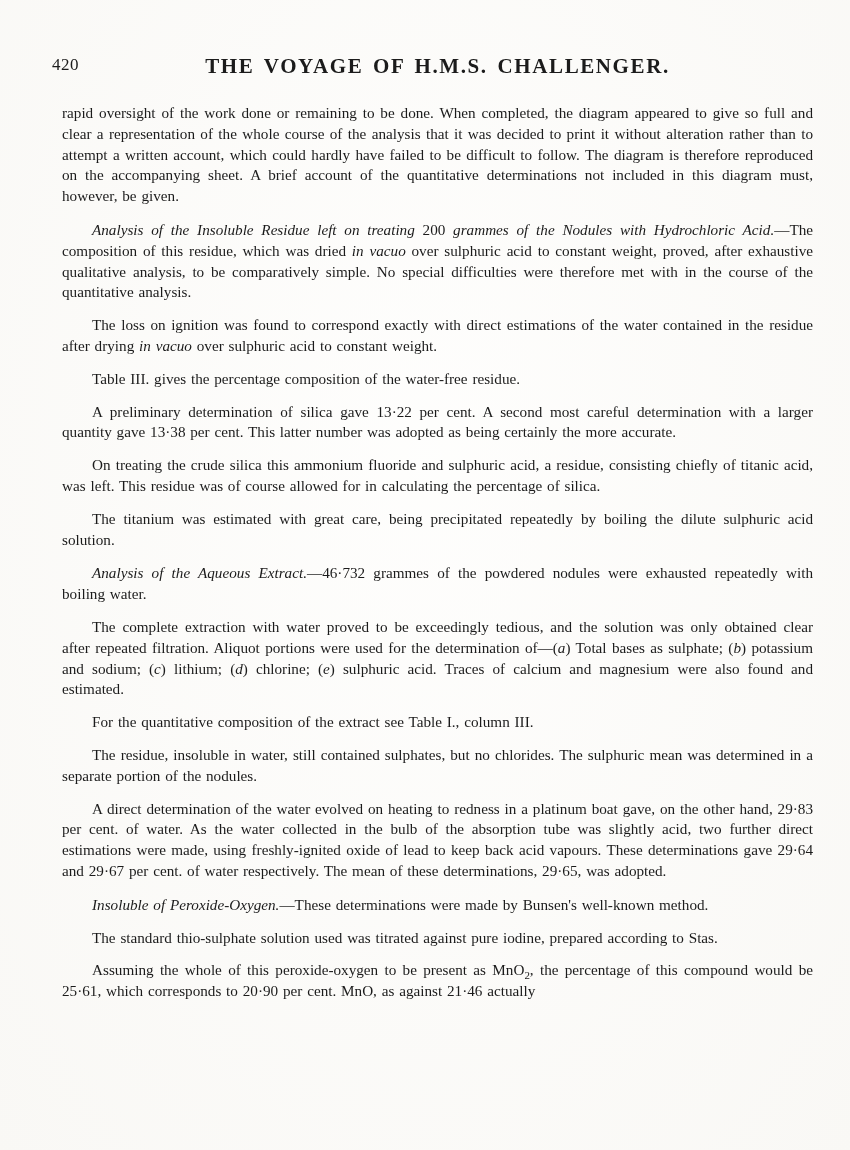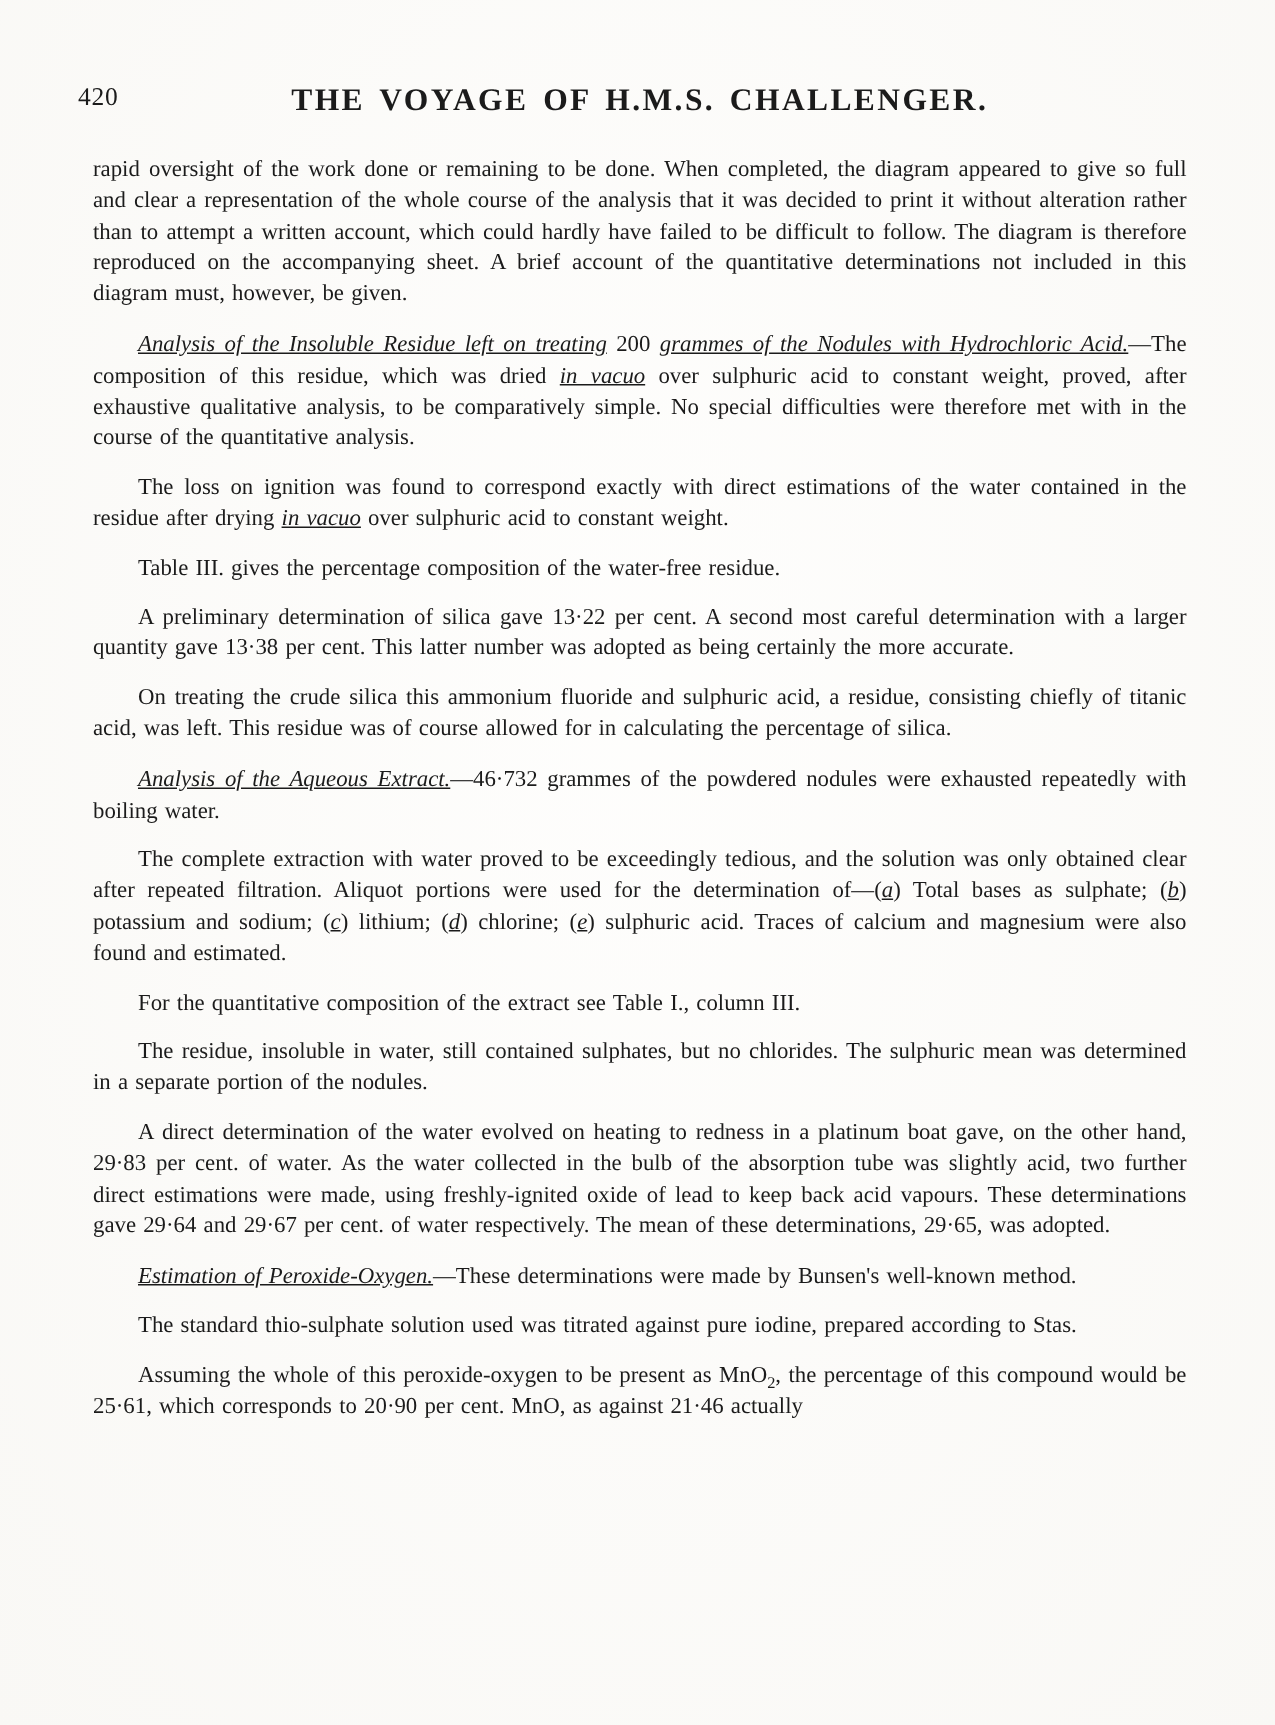--- a/index.html
+++ b/index.html
@@ -8,21 +8,21 @@
     width: 850px;
     height: 1150px;
     background: #fdfcf9;
     color: #1b1b1b;
     font-family: "Liberation Serif", "DejaVu Serif", serif;
     overflow: hidden;
   }
   .page {
     width: 850px;
     height: 1150px;
-    padding: 54px 47px 20px 50px;
+    padding: 54px 25px 20px 50px;
     background:
       radial-gradient(ellipse at 50% 40%, rgba(255,255,255,0.6), rgba(0,0,0,0.015)),
       #fdfcf9;
   }
   .page-header {
     position: relative;
     text-align: center;
     height: 22px;
     margin-bottom: 27px;
   }
@@ -42,40 +42,41 @@
   }
   .page-body {
     font-size: 15.2px;
     line-height: 20.8px;
     text-align: justify;
     word-spacing: 1px;
   }
   p.para { margin: 12px; }
   p.para.indent { text-indent: 30px; }
   p.para.section { margin-top: 13px; }
-  em { font-style: italic; text-decoration: underline; }
+  em { font-style: italic; }
   sub { font-size: 0.72em; line-height: 0; }
 </style>
 </head>
 <body>
 
 <div class="page">
   <div class="page-header">
     <span class="page-number">420</span>
     <span class="running-title">THE VOYAGE OF H.M.S. CHALLENGER.</span>
   </div>
   <div class="page-body">
       <p class="para"><span>rapid oversight of the work done or remaining to be done.  When completed, the diagram appeared to give so full and clear a representation of the whole course of the analysis that it was decided to print it without alteration rather than to attempt a written account, which could hardly have failed to be difficult to follow.  The diagram is therefore reproduced on the accompanying sheet.  A brief account of the quantitative determinations not included in this diagram must, however, be given.</span></p>
       <p class="para indent section"><em>Analysis of the Insoluble Residue left on treating</em><span> 200 </span><em>grammes of the Nodules with Hydrochloric Acid.</em><span>—The composition of this residue, which was dried </span><em>in vacuo</em><span> over sulphuric acid to constant weight, proved, after exhaustive qualitative analysis, to be comparatively simple.  No special difficulties were therefore met with in the course of the quantitative analysis.</span></p>
       <p class="para indent"><span>The loss on ignition was found to correspond exactly with direct estimations of the water contained in the residue after drying </span><em>in vacuo</em><span> over sulphuric acid to constant weight.</span></p>
       <p class="para indent"><span>Table III. gives the percentage composition of the water-free residue.</span></p>
       <p class="para indent"><span>A preliminary determination of silica gave 13·22 per cent.  A second most careful determination with a larger quantity gave 13·38 per cent.  This latter number was adopted as being certainly the more accurate.</span></p>
       <p class="para indent"><span>On treating the crude silica this ammonium fluoride and sulphuric acid, a residue, consisting chiefly of titanic acid, was left.  This residue was of course allowed for in calculating the percentage of silica.</span></p>
+      <p class="para indent"><span>The titanium was estimated with great care, being precipitated repeatedly by boiling the dilute sulphuric acid solution.</span></p>
       <p class="para indent section"><em>Analysis of the Aqueous Extract.</em><span>—46·732 grammes of the powdered nodules were exhausted repeatedly with boiling water.</span></p>
       <p class="para indent"><span>The complete extraction with water proved to be exceedingly tedious, and the solution was only obtained clear after repeated filtration.  Aliquot portions were used for the determination of—(</span><em>a</em><span>) Total bases as sulphate; (</span><em>b</em><span>) potassium and sodium; (</span><em>c</em><span>) lithium; (</span><em>d</em><span>) chlorine; (</span><em>e</em><span>) sulphuric acid.  Traces of calcium and magnesium were also found and estimated.</span></p>
       <p class="para indent"><span>For the quantitative composition of the extract see Table I., column III.</span></p>
       <p class="para indent"><span>The residue, insoluble in water, still contained sulphates, but no chlorides.  The sulphuric mean was determined in a separate portion of the nodules.</span></p>
       <p class="para indent"><span>A direct determination of the water evolved on heating to redness in a platinum boat gave, on the other hand, 29·83 per cent. of water.  As the water collected in the bulb of the absorption tube was slightly acid, two further direct estimations were made, using freshly-ignited oxide of lead to keep back acid vapours.  These determinations gave 29·64 and 29·67 per cent. of water respectively.  The mean of these determinations, 29·65, was adopted.</span></p>
-      <p class="para indent section"><em>Estimation of Peroxide-Oxygen.</em><span>—These determinations were made by Bunsen's well-known method.</span></p>
+      <p class="para indent section"><em>Insoluble of Peroxide-Oxygen.</em><span>—These determinations were made by Bunsen's well-known method.</span></p>
       <p class="para indent"><span>The standard thio-sulphate solution used was titrated against pure iodine, prepared according to Stas.</span></p>
       <p class="para indent"><span>Assuming the whole of this peroxide-oxygen to be present as MnO</span><sub>2</sub><span>, the percentage of this compound would be 25·61, which corresponds to 20·90 per cent. MnO, as against 21·46 actually</span></p>
     </div>
 </div>
 
 </body></html>

